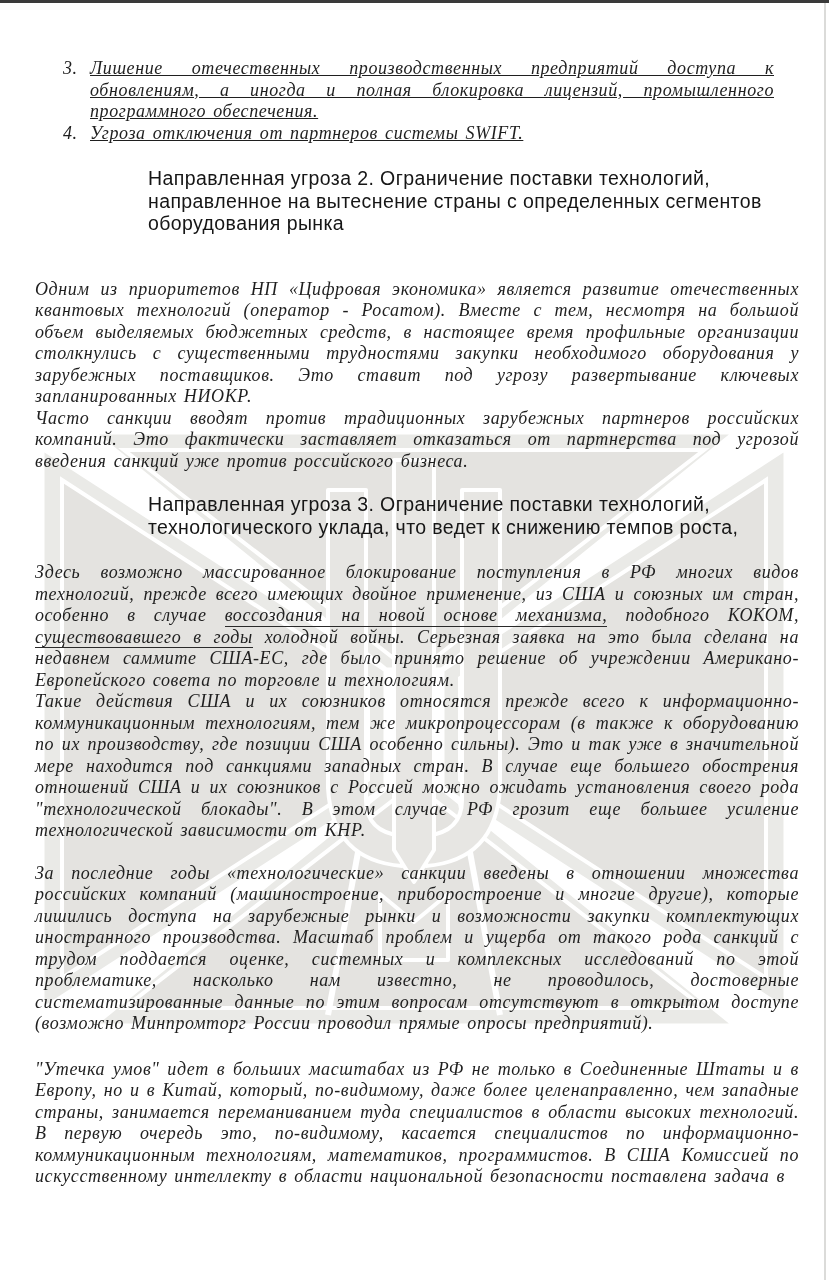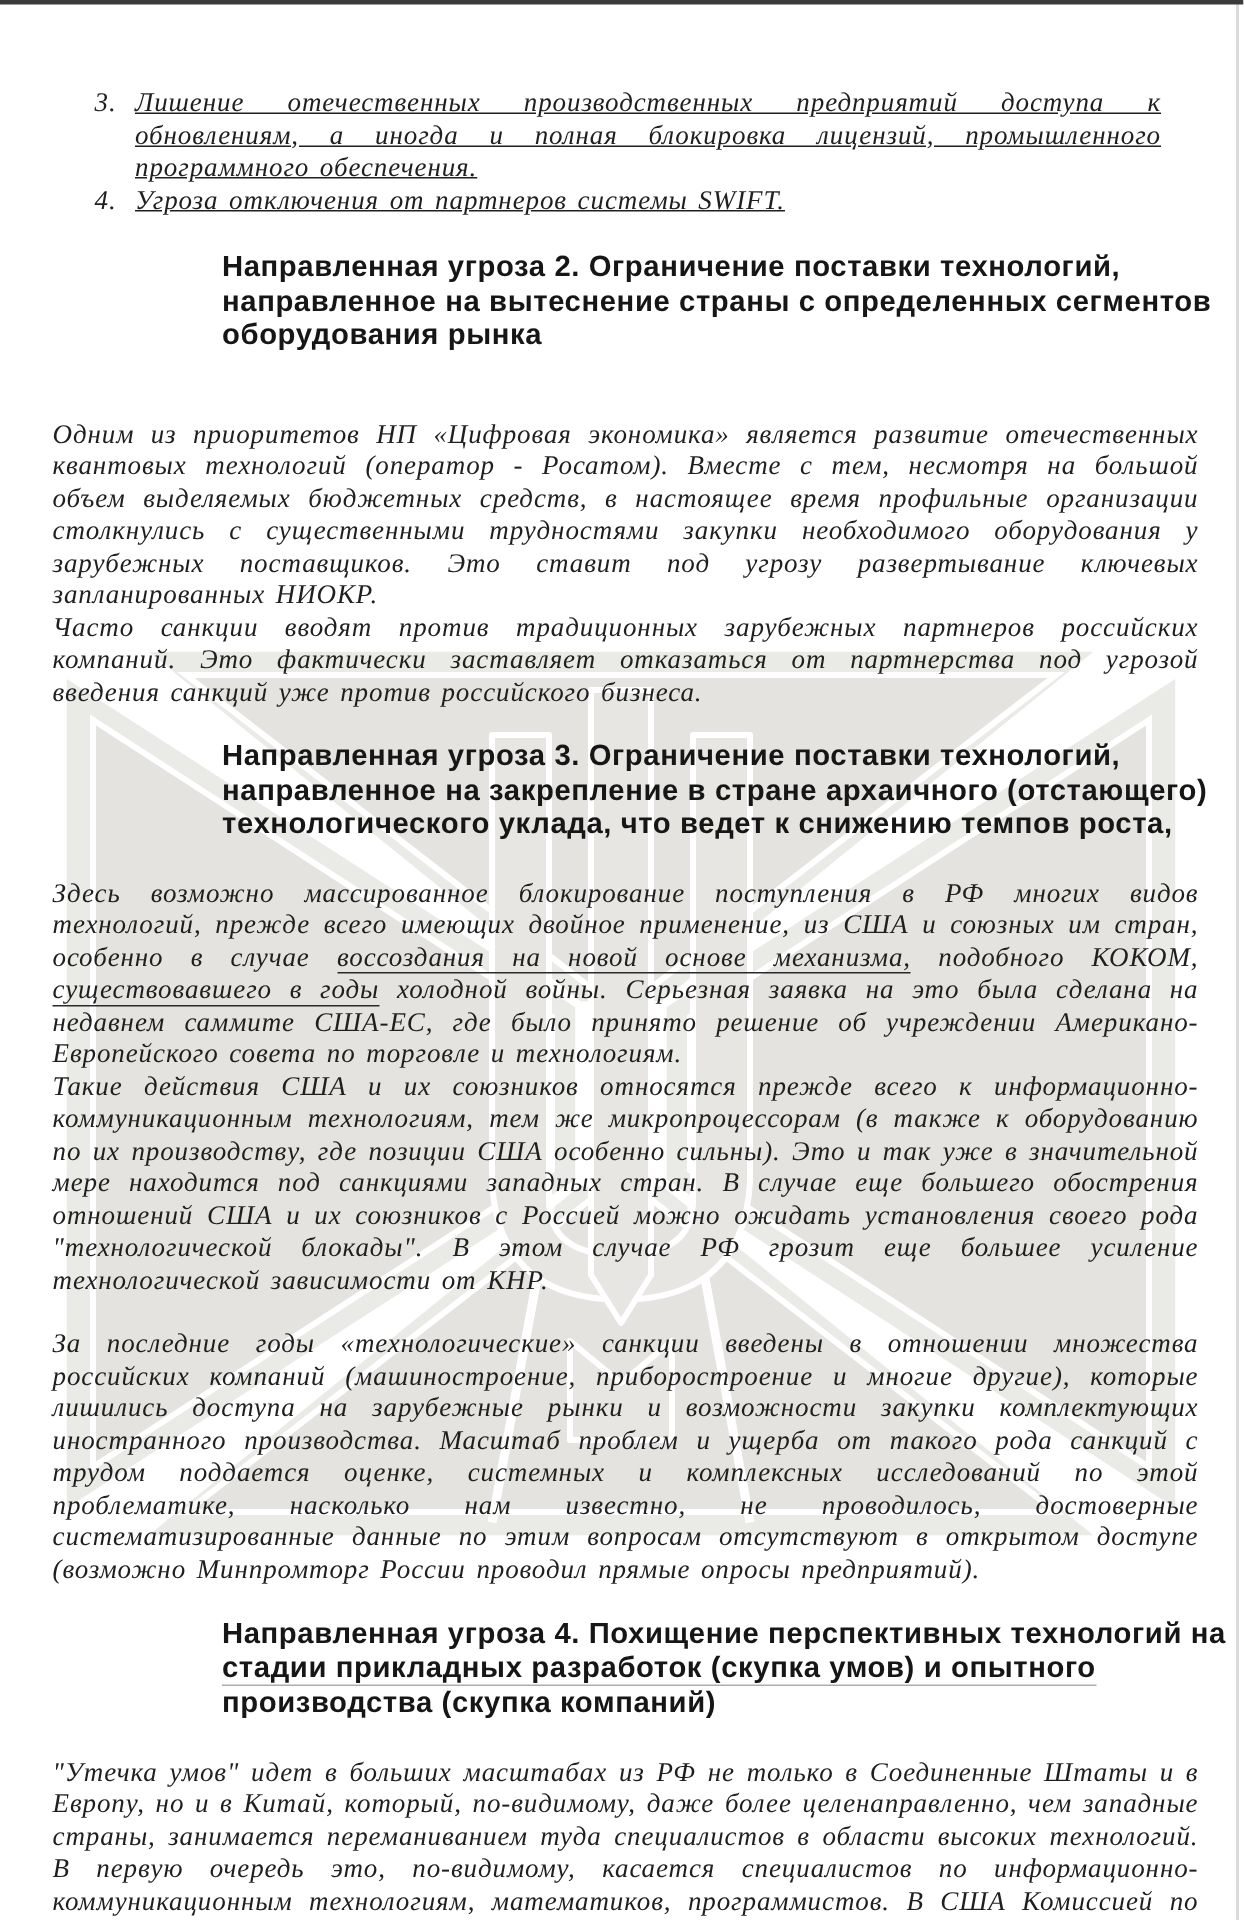--- a/index.html
+++ b/index.html
@@ -48,21 +48,21 @@
   .list-item .li-text{flex:1;text-align:justify;text-decoration:underline;}
   .heading{
     margin-left:113px;
     font-family:"Liberation Sans", sans-serif;
     font-style:normal;
     font-weight:500;
     font-size:19.5px;line-height:22.5px;
     letter-spacing:0.4px;word-spacing:normal;
     color:var(--heading-text);
   }
-  .heading .h-line{white-space:nowrap;font-weight:bold;}
+  .heading .h-line{white-space:nowrap;}
   .heading .h-line.hu{width:max-content;border-bottom:1px solid var(--heading-underline);}
   .h2block{margin-top:23px;}
   .h3block{margin-top:21px;}
   .h4block{margin-top:21px;}
   .para{margin:0;}
   .mt26{margin-top:44px;}
   .mt24{margin-top:24px;}
   .mt21{margin-top:21px;}
   .para .u{border-bottom:1px solid var(--underline);padding-bottom:0.5px;}
 </style>
@@ -114,25 +114,19 @@
     </div>
   <div class="heading h2block">
       <div class="h-line">Направленная угроза 2. Ограничение поставки технологий,</div>
       <div class="h-line">направленное на вытеснение страны с определенных сегментов</div>
       <div class="h-line">оборудования рынка</div>
     </div>
   <p class="para mt26"><span>Одним из приоритетов НП «Цифровая экономика» является развитие отечественных квантовых технологий (оператор - Росатом). Вместе с тем, несмотря на большой объем выделяемых бюджетных средств, в настоящее время профильные организации столкнулись с существенными трудностями закупки необходимого оборудования у зарубежных поставщиков. Это ставит под угрозу развертывание ключевых запланированных НИОКР.</span></p>
   <p class="para"><span>Часто санкции вводят против традиционных зарубежных партнеров российских компаний. Это фактически заставляет отказаться от партнерства под угрозой введения санкций уже против российского бизнеса.</span></p>
   <div class="heading h3block">
       <div class="h-line">Направленная угроза 3. Ограничение поставки технологий,</div>
-      <div class="h-line">направленное на закрепление в стране архаичного (отстающего)</div>
       <div class="h-line">технологического уклада, что ведет к снижению темпов роста,</div>
     </div>
   <p class="para mt24"><span>Здесь возможно массированное блокирование поступления в РФ многих видов технологий, прежде всего имеющих двойное применение, из США и союзных им стран, особенно в случае </span><span class="u">воссоздания на новой основе механизма,</span><span> подобного КОКОМ, </span><span class="u">существовавшего в годы</span><span> холодной войны. Серьезная заявка на это была сделана на недавнем саммите США-ЕС, где было принято решение об учреждении Американо-Европейского совета по торговле и технологиям.</span></p>
   <p class="para"><span>Такие действия США и их союзников относятся прежде всего к информационно-коммуникационным технологиям, тем же микропроцессорам (в также к оборудованию по их производству, где позиции США особенно сильны). Это и так уже в значительной мере находится под санкциями западных стран. В случае еще большего обострения отношений США и их союзников с Россией можно ожидать установления своего рода "технологической блокады". В этом случае РФ грозит еще большее усиление технологической зависимости от КНР.</span></p>
   <p class="para mt21"><span>За последние годы «технологические» санкции введены в отношении множества российских компаний (машиностроение, приборостроение и многие другие), которые лишились доступа на зарубежные рынки и возможности закупки комплектующих иностранного производства. Масштаб проблем и ущерба от такого рода санкций с трудом поддается оценке, системных и комплексных исследований по этой проблематике, насколько нам известно, не проводилось, достоверные систематизированные данные по этим вопросам отсутствуют в открытом доступе (возможно Минпромторг России проводил прямые опросы предприятий).</span></p>
-  <div class="heading h4block">
-      <div class="h-line">Направленная угроза 4. Похищение перспективных технологий на</div>
-      <div class="h-line hu">стадии прикладных разработок (скупка умов) и опытного</div>
-      <div class="h-line">производства (скупка компаний)</div>
-    </div>
   <p class="para mt24"><span>"Утечка умов" идет в больших масштабах из РФ не только в Соединенные Штаты и в Европу, но и в Китай, который, по-видимому, даже более целенаправленно, чем западные страны, занимается переманиванием туда специалистов в области высоких технологий. В первую очередь это, по-видимому, касается специалистов по информационно-коммуникационным технологиям, математиков, программистов. В США Комиссией по искусственному интеллекту в области национальной безопасности поставлена задача в</span></p>
 </div>
 
 </body></html>

